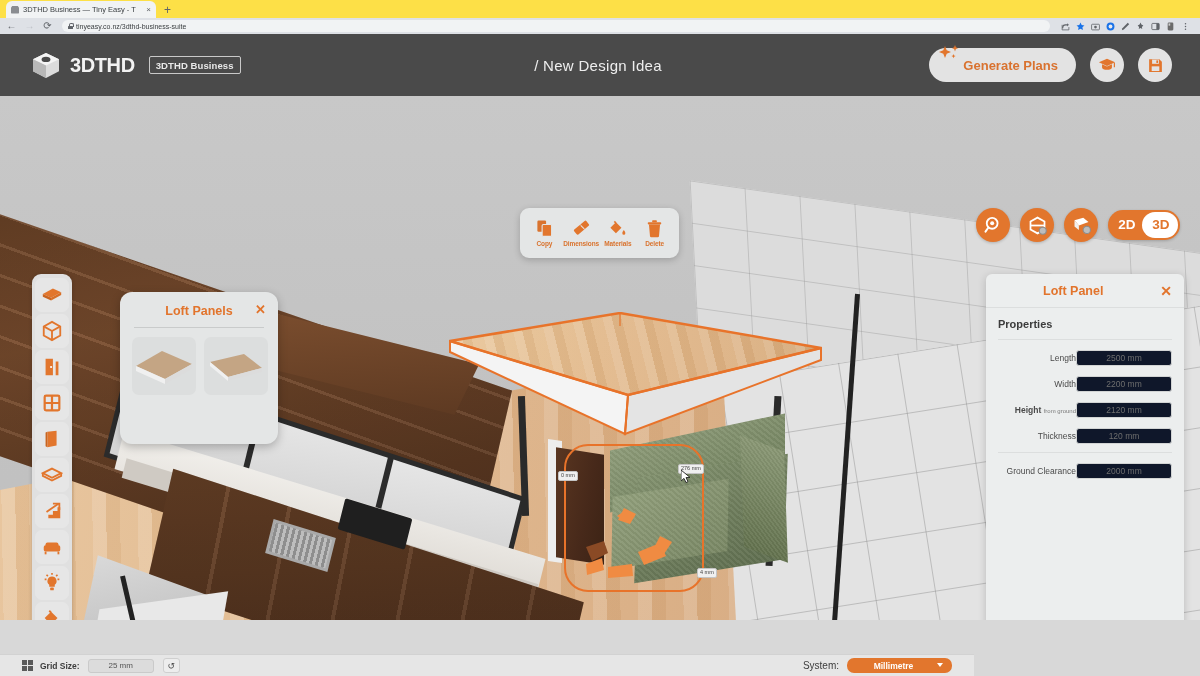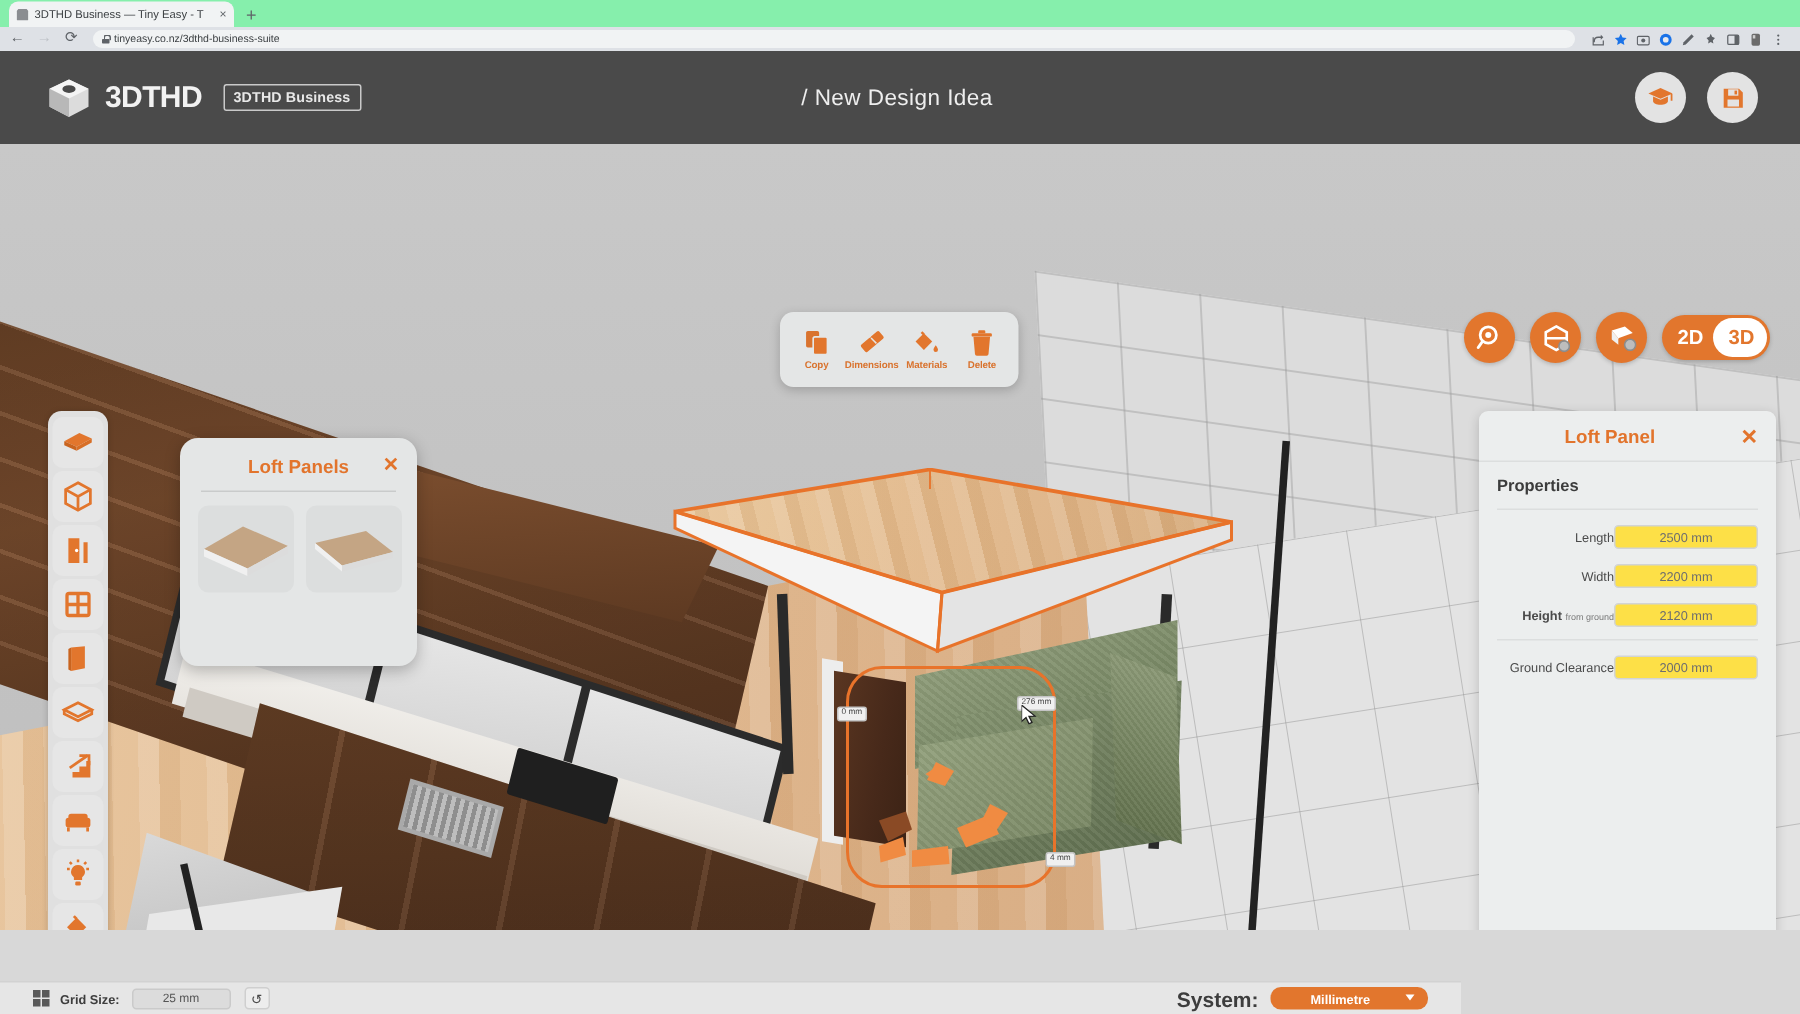--- a/index.html
+++ b/index.html
@@ -4,21 +4,21 @@
 <style>
   * { box-sizing: border-box; margin:0; padding:0; }
   html,body { width:1200px; height:676px; overflow:hidden; }
   body {
     font-family: "Liberation Sans", sans-serif;
     background:#d8d8d8;
     -webkit-font-smoothing: antialiased;
   }
 
   
-  .browser-chrome { width:1200px; height:34px; background:#86efac; position:relative; }
+  .browser-chrome { width:1200px; height:34px; background:#fde047; position:relative; }
   .tabstrip { height:18px; display:flex; align-items:flex-end; padding-left:6px; }
   .tab {
     height:17px; min-width:150px; max-width:170px; background:#f1f3f4;
     border-radius:6px 6px 0 0; display:flex; align-items:center;
     padding:0 5px; gap:4px; font-size:7.5px; color:#3c4043; position:relative;
   }
   .tab-favicon { width:8px; height:8px; background:#8a8d91; border-radius:1px; flex:0 0 auto;
      clip-path: polygon(20% 0,80% 0,100% 25%,100% 100%,0 100%,0 25%); }
   .tab-title { flex:1; white-space:nowrap; overflow:hidden; text-overflow:clip; font-size:7.5px; }
   .tab-close { font-size:8px; color:#5f6368; line-height:1; }
@@ -302,21 +302,21 @@
   }
   .props-title { color:#e2742c; font-size:12.5px; font-weight:bold;padding-left:45px; }
   .props-close { color:#e2742c; font-size:14px; font-weight:bold; line-height:1; }
   .props-body { padding:10px 12px 0 12px; }
   .props-sub { font-size:11px; font-weight:bold; color:#3c3c3c; margin-bottom:9px; }
   .divider { height:1px; background:#dcdede; margin:0 0 8px 0; }
   .prop-row { display:flex; align-items:center; height:20px; margin-bottom:6px; }
   .prop-label { font-size:8.5px; color:#4a4a4a; flex:0 0 78px; white-space:nowrap;text-align:right; }
   .prop-label .sub { font-size:6px; color:#7a7a7a; }
   .prop-val {
-    flex:1; height:16px; background:#fde047; border:1px solid #d2d4d4; border-radius:3px;
+    flex:1; height:16px; background:#0f172a; border:1px solid #d2d4d4; border-radius:3px;
     font-size:8.5px; color:#6e6e6e; display:flex; align-items:center; justify-content:center;
   }
 
   
   .bottom-bar {
     position:absolute; left:0; bottom:0; width:974px; height:22px;
     background:#e6e6e6; display:flex; align-items:center; padding:0 22px;
     border-top:1px solid #d2d2d2;
   }
   .grid-ico { width:11px; height:11px; display:grid; grid-template-columns:1fr 1fr; grid-template-rows:1fr 1fr; gap:1.5px; }
@@ -324,21 +324,21 @@
   .bb-label { font-size:8.5px; color:#3d3d3d; font-weight:bold; margin-left:7px; }
   .bb-field {
     width:66px; height:14px; margin-left:8px; background:#dcdcdc; border:1px solid #cacaca;
     border-radius:3px; font-size:8px; color:#555; display:flex; align-items:center; justify-content:center;
   }
   .bb-reset {
     width:17px; height:15px; margin-left:9px; border:1px solid #cfcfcf; border-radius:3px;
     background:#ededed; display:flex; align-items:center; justify-content:center; font-size:9px; color:#4a4a4a;
   }
   .bb-right { margin-left:auto; display:flex; align-items:center; }
-  .sys-label { font-size:14px; color:#3d3d3d; font-weight:bold; margin-right:8px; }
+  .sys-label { font-size:10px; color:#3d3d3d; font-weight:normal; margin-right:8px; }
   .sys-select {
     width:105px; height:15px; background:#e2762d; border-radius:7px; color:#fff;
     font-size:8.5px; font-weight:bold; display:flex; align-items:center; justify-content:center;
     position:relative; padding-right:12px;
   }
   .sys-caret { position:absolute; right:9px; top:5px; width:0;height:0;
     border-left:3.5px solid transparent;border-right:3.5px solid transparent;border-top:4px solid #fff; }
 </style>
 </head>
 <body>
@@ -427,20 +427,30 @@
         <ellipse cx="14" cy="7.4" rx="4.4" ry="2.6" fill="#4a4a4a"></ellipse>
       </svg>
     </span>
     <span class="brand-name">3DTHD</span>
     <span class="brand-badge">3DTHD Business</span>
   </div>
 
   <div class="doc-title">/ New Design Idea</div>
 
   <div class="header-right">
+    <div class="gen-plans">
+      <span class="sparkle">
+        <svg width="30" height="30" viewBox="0 0 30 30">
+          <path d="M11 4l1.7 4.3L17 10l-4.3 1.7L11 16l-1.7-4.3L5 10l4.3-1.7z" fill="#e2762d"></path>
+          <path d="M21 3l.9 2.3L24 6.2l-2.1.9L21 9.4l-.9-2.3L18 6.2l2.1-.9z" fill="#e2762d"></path>
+          <path d="M19.5 12l.6 1.5 1.5.6-1.5.6-.6 1.5-.6-1.5-1.5-.6 1.5-.6z" fill="#e2762d"></path>
+        </svg>
+      </span>
+      <span>Generate Plans</span>
+    </div>
     <div class="circ-btn">
       <svg width="18" height="18" viewBox="0 0 20 20">
         <path d="M10 3L19 7l-9 4-9-4z" fill="#e2762d"></path>
         <path d="M4.5 9.2v3.6c0 1.4 2.5 2.6 5.5 2.6s5.5-1.2 5.5-2.6V9.2L10 11.6z" fill="#e2762d"></path>
         <path d="M18.2 7.4v5" stroke="#e2762d" stroke-width="1.3" fill="none"></path>
       </svg>
     </div>
     <div class="circ-btn">
       <svg width="17" height="17" viewBox="0 0 20 20">
         <path d="M2.5 2.5h12L17.5 5.5v12h-15z" fill="#e2762d"></path>
@@ -701,20 +711,24 @@
         <span class="prop-label">Length</span>
         <span class="prop-val">2500 mm</span>
       </div>
       <div class="prop-row">
         <span class="prop-label">Width</span>
         <span class="prop-val">2200 mm</span>
       </div>
       <div class="prop-row">
         <span class="prop-label"><b>Height</b> <span class="sub">from ground</span></span>
         <span class="prop-val">2120 mm</span>
+      </div>
+      <div class="prop-row">
+        <span class="prop-label">Thickness</span>
+        <span class="prop-val">120 mm</span>
       </div>
       <div class="divider"></div>
       <div class="prop-row">
         <span class="prop-label">Ground Clearance</span>
         <span class="prop-val">2000 mm</span>
       </div>
     </div>
   </div>
 
 </div>

